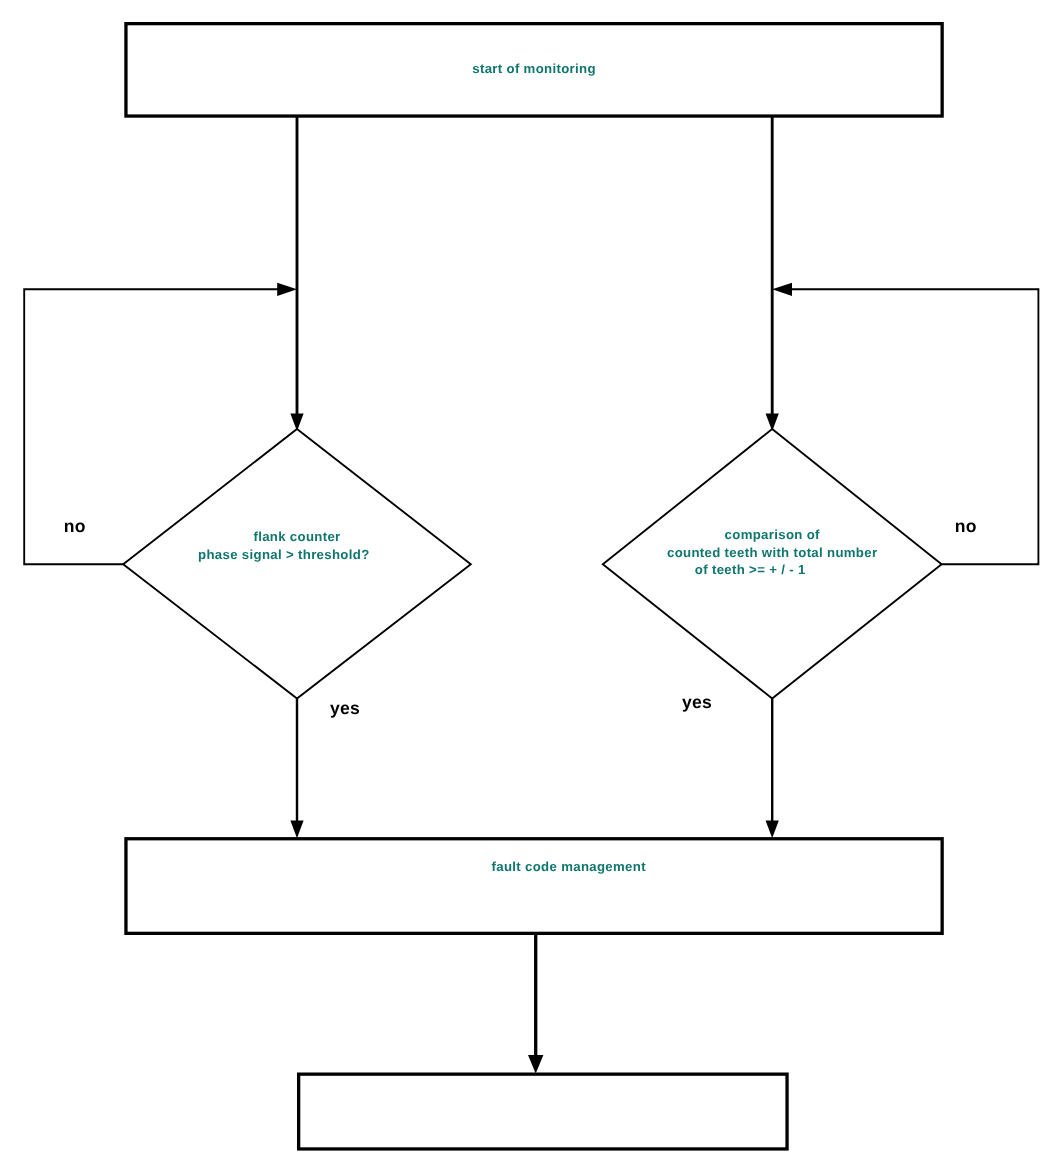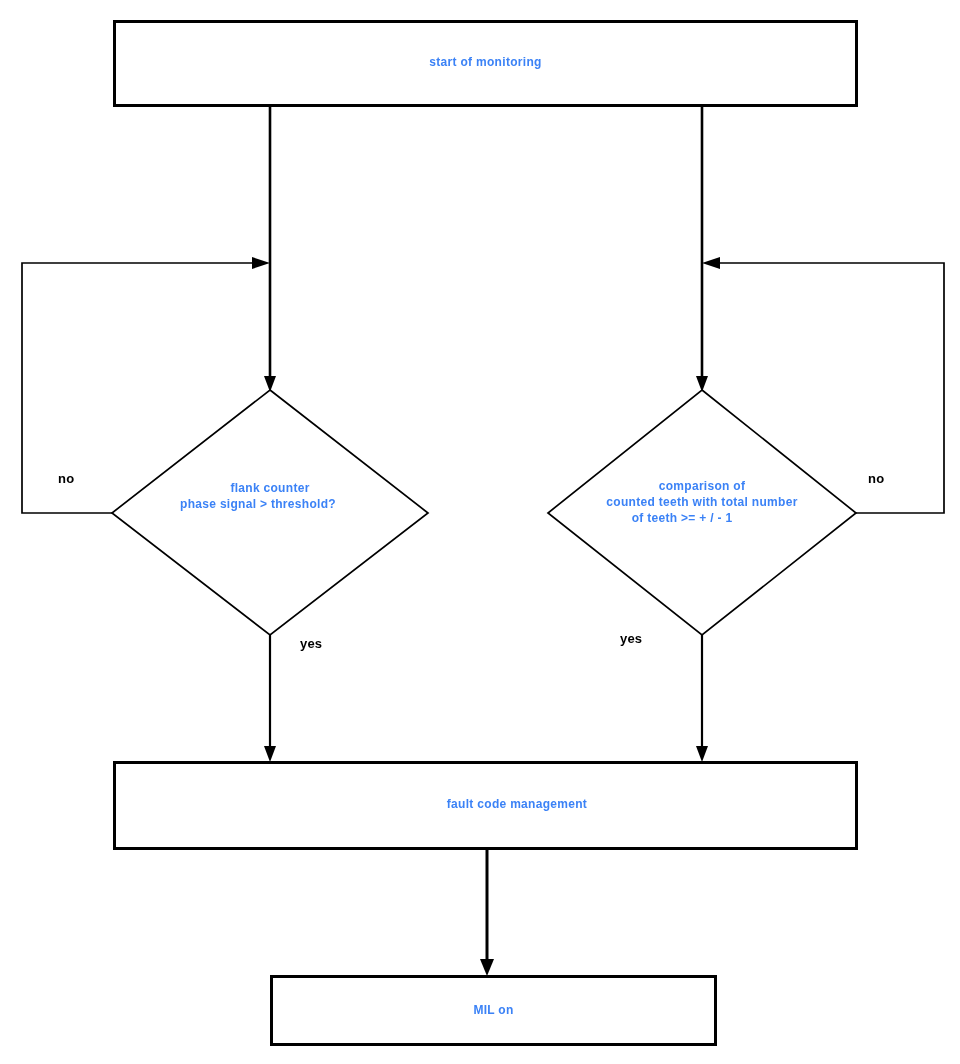--- a/index.html
+++ b/index.html
@@ -21,40 +21,40 @@
   #flow-svg {
     position: absolute;
     top: 0;
     left: 0;
     width: 960px;
     height: 1064px;
   }
   .node-text {
     position: absolute;
     text-align: center;
-    color: #3b82f6;
+    color: #0f766e;
     font-family: "Liberation Sans", sans-serif;
     font-weight: bold;
     letter-spacing: 0.3px;
     line-height: 1.32;
     -webkit-font-smoothing: none;
   }
   .box-label {
     font-size: 12px;
   }
   .diamond-label {
     font-size: 12px;
     text-align: center;
   }
   .edge-label {
     position: absolute;
     color: #000000;
     font-family: "Liberation Sans", sans-serif;
     font-weight: bold;
-    font-size: 13px;
+    font-size: 16px;
     letter-spacing: 0.2px;
   }
   .shape-outline {
     fill: #ffffff;
     stroke: #000000;
   }
   .connector {
     stroke: #000000;
     fill: none;
   }
@@ -105,22 +105,21 @@
 
   <div class="node-text box-label" style="left:114px; top:55px; width:743px;">start of monitoring</div>
 
   <div class="node-text diamond-label" style="left:120px; top:481px; width:300px;">flank counter</div>
   <div class="node-text diamond-label" style="left:108px; top:497px; width:300px;">phase signal &gt; threshold?</div>
 
   <div class="node-text diamond-label" style="left:552px; top:495px; width:300px;">counted teeth with total number</div>
   <div class="node-text diamond-label" style="left:552px; top:479px; width:300px;">comparison of</div>
   <div class="node-text diamond-label" style="left:532px; top:511px; width:300px;">of teeth &gt;= + / - 1</div>
 
-  <div class="node-text box-label" style="left:114px; top:797px; width:806px;">fault code management</div>
+  <div class="node-text box-label" style="left:114px; top:781px; width:806px;">fault code management</div>
 
-  <div class="node-text box-label" style="left:271px; top:1003px; width:445px;">MIL on</div>
 
   <div class="edge-label" style="left:58px; top:471px;">no</div>
   <div class="edge-label" style="left:300px; top:636px;">yes</div>
   <div class="edge-label" style="left:868px; top:471px;">no</div>
   <div class="edge-label" style="left:620px; top:631px;">yes</div>
 
 </div>
 
 </body></html>

